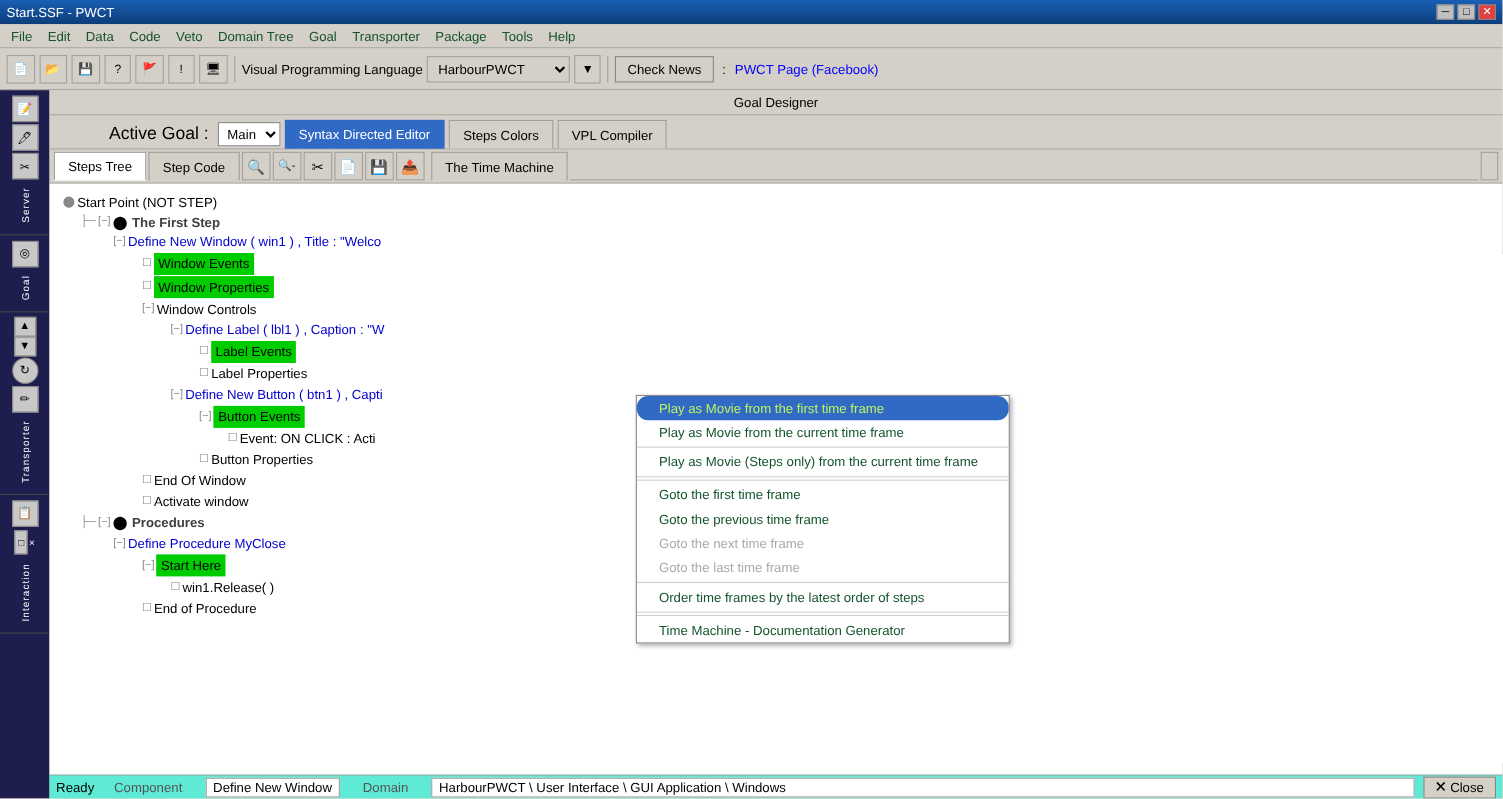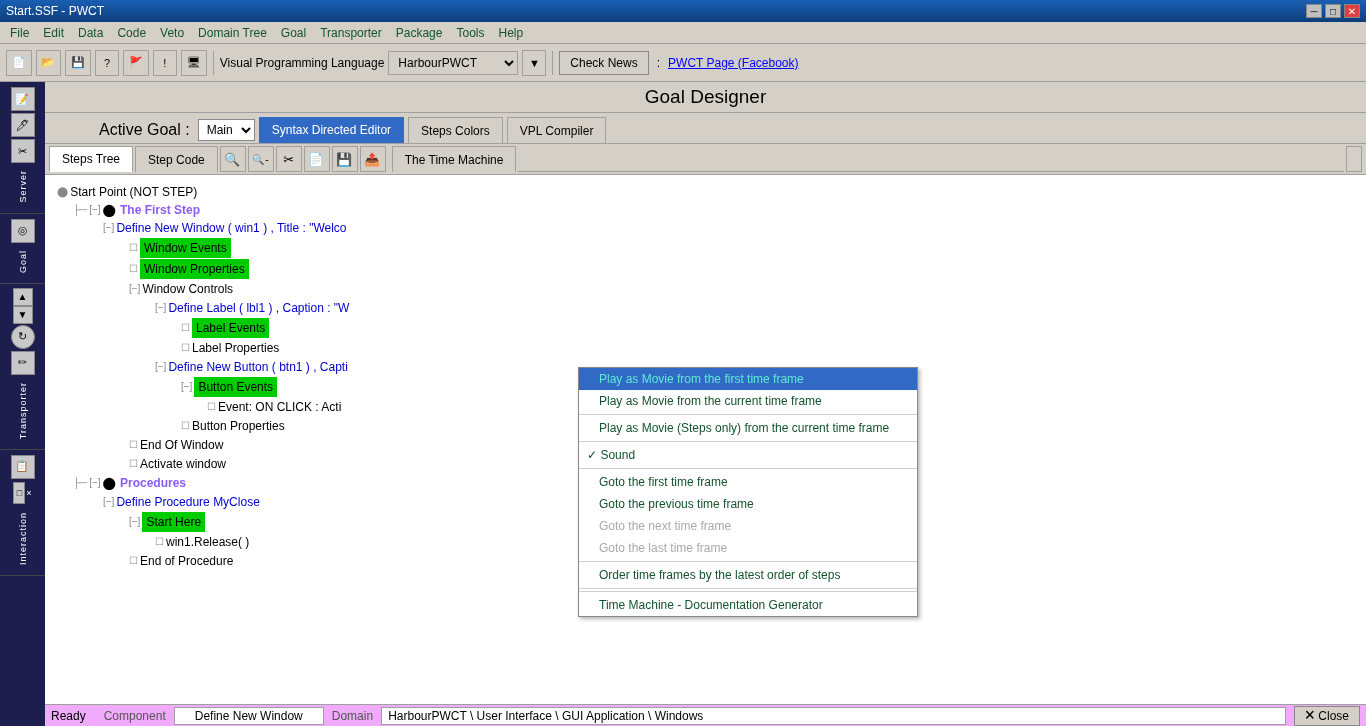--- a/index.html
+++ b/index.html
@@ -70,31 +70,30 @@
       background: #d4d0c8;
       border: 1px solid #888;
       padding: 3px 10px;
       cursor: pointer;
       font-size: 12px;
       height: 24px;
     }
     
     .pwct-link {
       color: #0000ff;
-      text-decoration: underline;
       cursor: pointer;
       font-size: 12px;
     }
 
     
     #goal-designer-header {
       background: #d4d0c8;
       text-align: center;
       padding: 4px;
-      font-size: 19px;
+      font-size: 12px;
       border-bottom: 1px solid #a0a0a0;
     }
 
     
     #tab-bar-1 {
       background: #d4d0c8;
       display: flex;
       align-items: center;
       padding: 4px 6px 0 6px;
       gap: 4px;
@@ -154,27 +153,27 @@
       padding: 8px 8px;
       font-size: 12px;
       background: white;
       position: relative;
     }
 
     
     .tree-node { display: flex; align-items: center; line-height: 18px; white-space: nowrap; }
     
     .node-green { background: #00cc00; padding: 1px 4px; color: black; }
-    .node-orange { color: #8b5cf6; font-weight: bold; }
+    .node-orange { color: #404040; font-weight: bold; }
     .node-blue { color: #0000cc; }
     .node-normal { color: #000; }
 
     
     #status-bar {
-      background: #f0abfc;
+      background: #5eead4;
       height: 22px;
       display: flex;
       align-items: center;
       padding: 0 6px;
       border-top: 1px solid #a0a0a0;
       font-size: 12px;
       gap: 8px;
     }
     .status-label { color: #555; }
     .close-btn {
@@ -197,21 +196,21 @@
       z-index: 200;
       min-width: 340px;
     }
     .dropdown-item {
       padding: 4px 20px 4px 20px;
       cursor: pointer;
       font-size: 12px;
       color: #14532d;
       white-space: nowrap;
     }
-    .dropdown-item.selected { background: #316ac5; color: #5eead4; }
+    .dropdown-item.selected { background: #316ac5; color: #bef264; border-radius: 10px; }
     .dropdown-item.disabled { color: #aaa; cursor: default; }
     .dropdown-separator { height: 1px; background: #d0d0d0; margin: 2px 0; }
     
     #outer-layout {
       display: flex;
       height: calc(726px - 22px - 22px - 38px);
       background: #d4d0c8;
     }
     
     #vertical-sidebar {
@@ -523,39 +522,38 @@
         </div>
 
       </div>
 
       <div id="time-machine-dropdown">
         <div class="dropdown-item selected">Play as Movie from the first time frame</div>
         <div class="dropdown-item">Play as Movie from the current time frame</div>
         <div class="dropdown-separator"></div>
         <div class="dropdown-item">Play as Movie (Steps only) from the current time frame</div>
         <div class="dropdown-separator"></div>
-        <div class="dropdown-item" style="padding-left:8px;">✓ Sound</div>
         <div class="dropdown-separator"></div>
         <div class="dropdown-item">Goto the first time frame</div>
         <div class="dropdown-item">Goto the previous time frame</div>
         <div class="dropdown-item disabled">Goto the next time frame</div>
         <div class="dropdown-item disabled">Goto the last time frame</div>
         <div class="dropdown-separator"></div>
         <div class="dropdown-item">Order time frames by the latest order of steps</div>
         <div class="dropdown-separator"></div>
         <div class="dropdown-separator"></div>
         <div class="dropdown-item">Time Machine - Documentation Generator</div>
       </div>
     </div>
 
     <div id="status-bar">
       <span style="margin-right:10px;">Ready</span>
-      <div style="display:flex; align-items:center; flex:1; gap:8px;">
+      <div style="display:flex; align-items:center; flex:1; gap:21px;">
         <span class="status-label">Component</span>
-        <span style="border:1px solid #a0a0a0; background:white; padding:1px 20px; min-width:120px;">Define New Window</span>
+        <span style="border:1px solid #a0a0a0; background:white; padding:1px 6px; min-width:120px;">Define New Window</span>
         <span class="status-label">Domain</span>
         <span style="border:1px solid #a0a0a0; background:white; padding:1px 6px; flex:1;">HarbourPWCT \ User Interface \ GUI Application \ Windows</span>
       </div>
       <button class="close-btn">
         <span>🗙</span>
         <span>Close</span>
       </button>
     </div>
   </div>
 </div>

